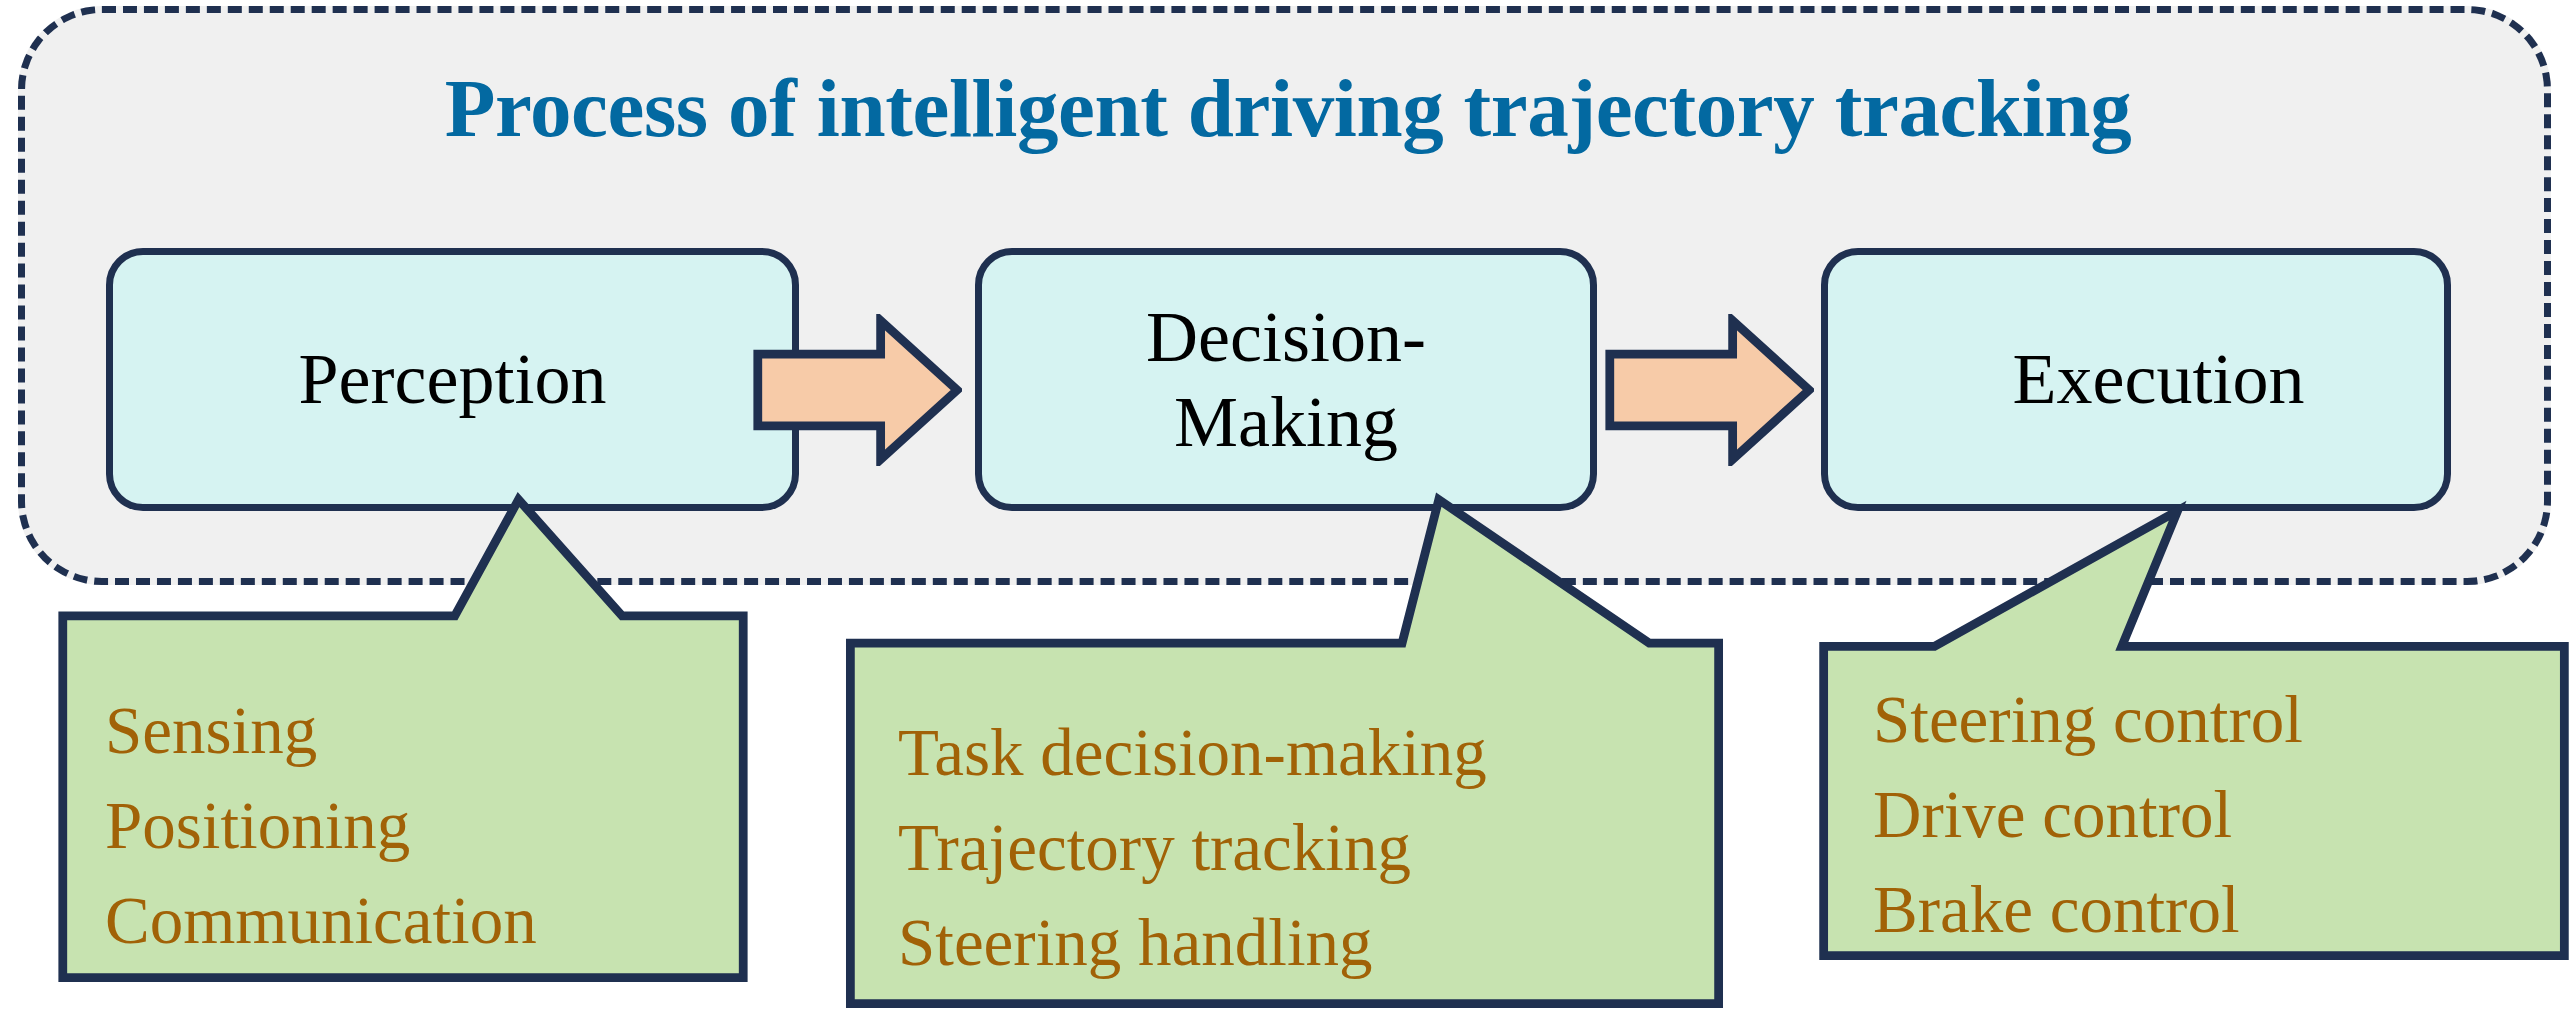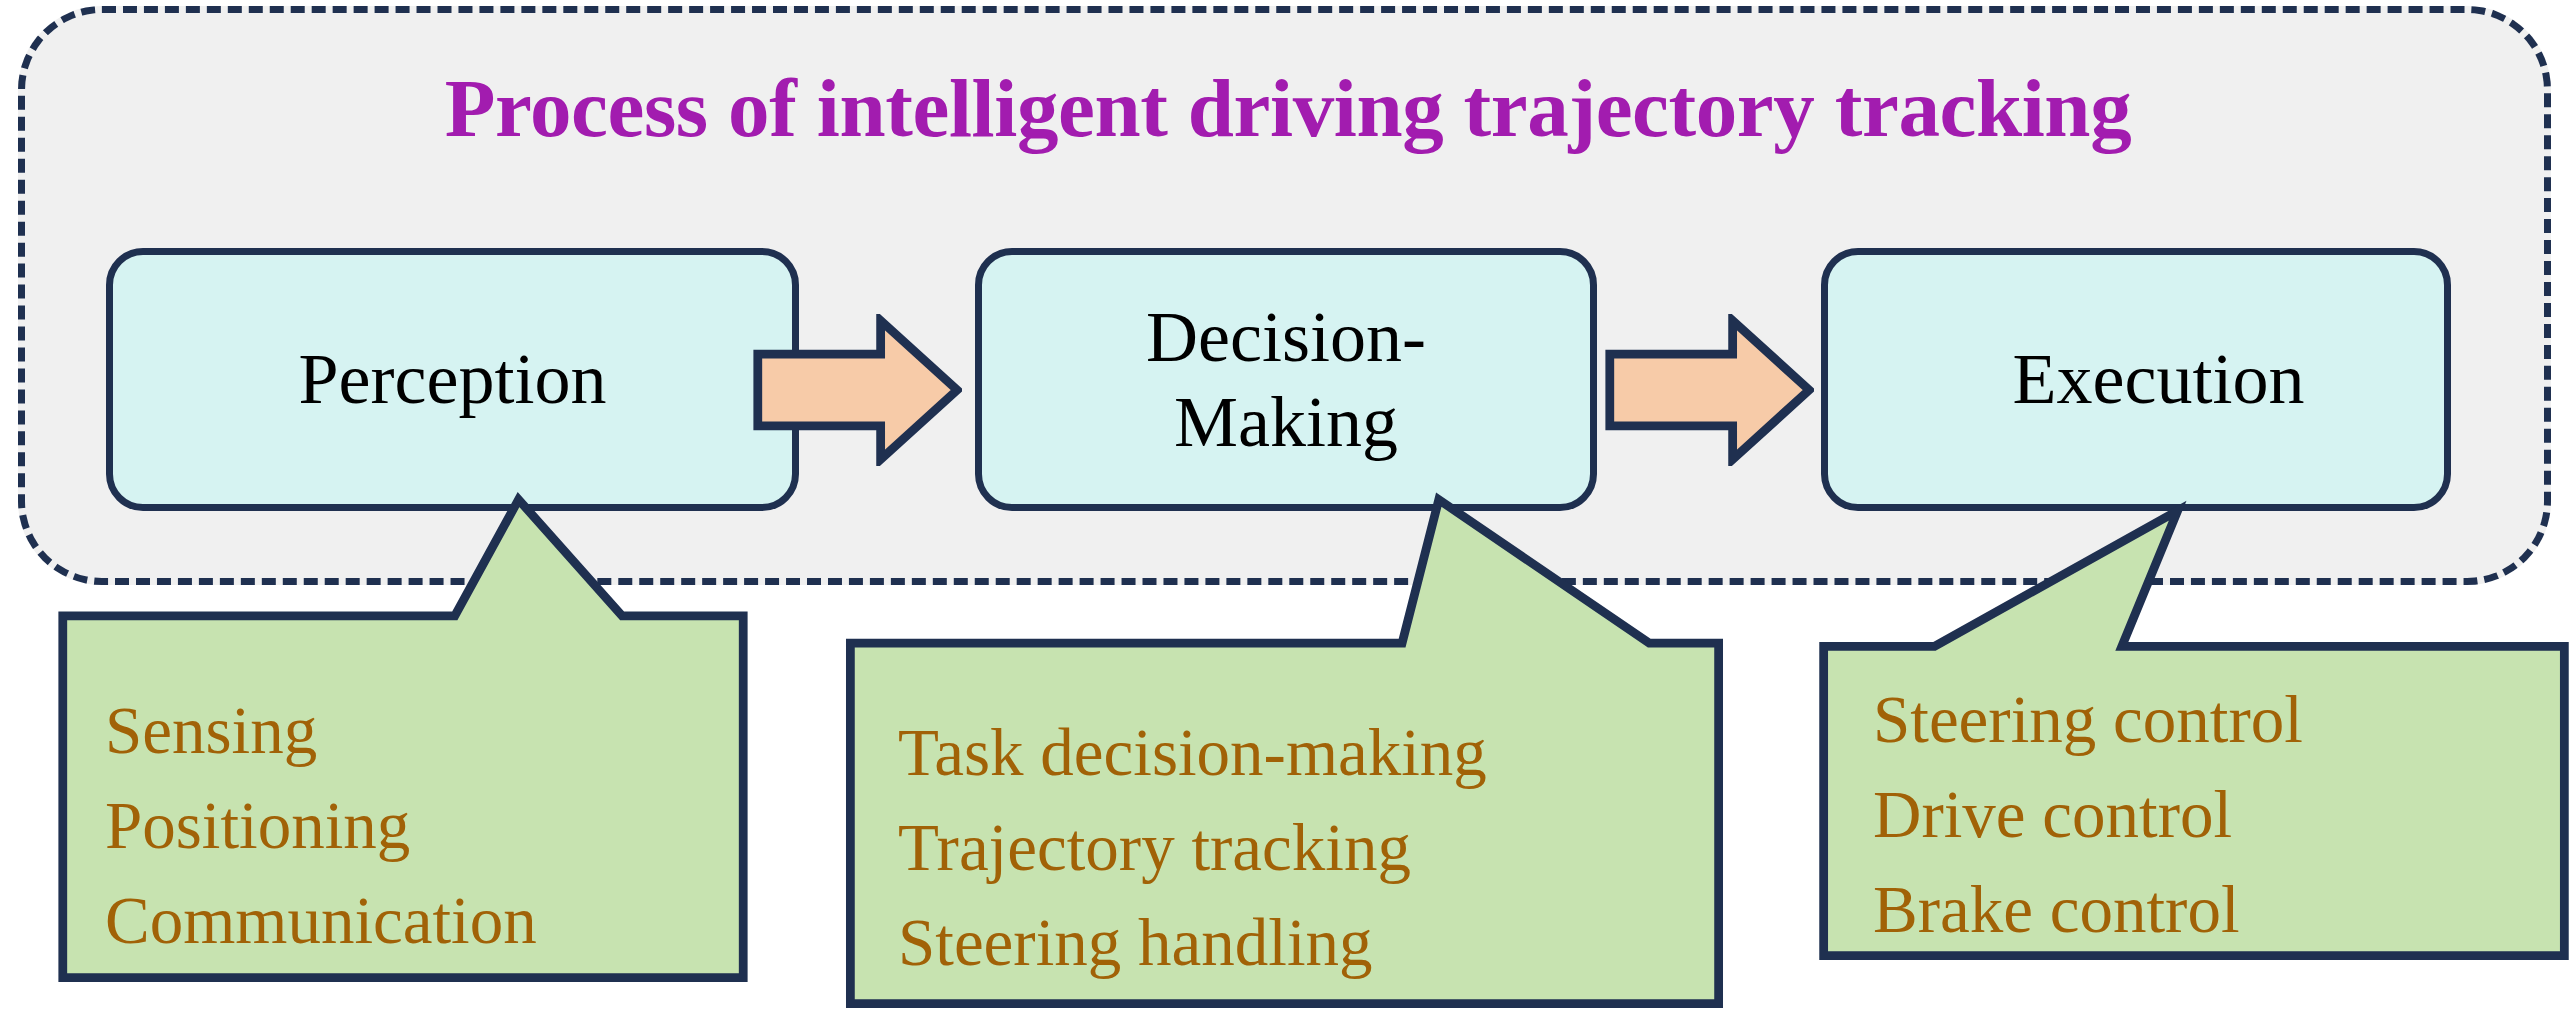--- a/index.html
+++ b/index.html
@@ -31,21 +31,21 @@
 
   
   #process-title {
     position: absolute;
     left: 0;
     top: 65px;
     width: 2576px;
     text-align: center;
     font-size: 83px;
     font-weight: bold;
-    color: #a21caf;
+    color: #0369a1;
     letter-spacing: -0.4px;
     line-height: 1.05;
     white-space: nowrap;
   }
 
   
   .stage-box {
     position: absolute;
     background: #d6f3f2;
     border: 7.2px solid #1f3050;

